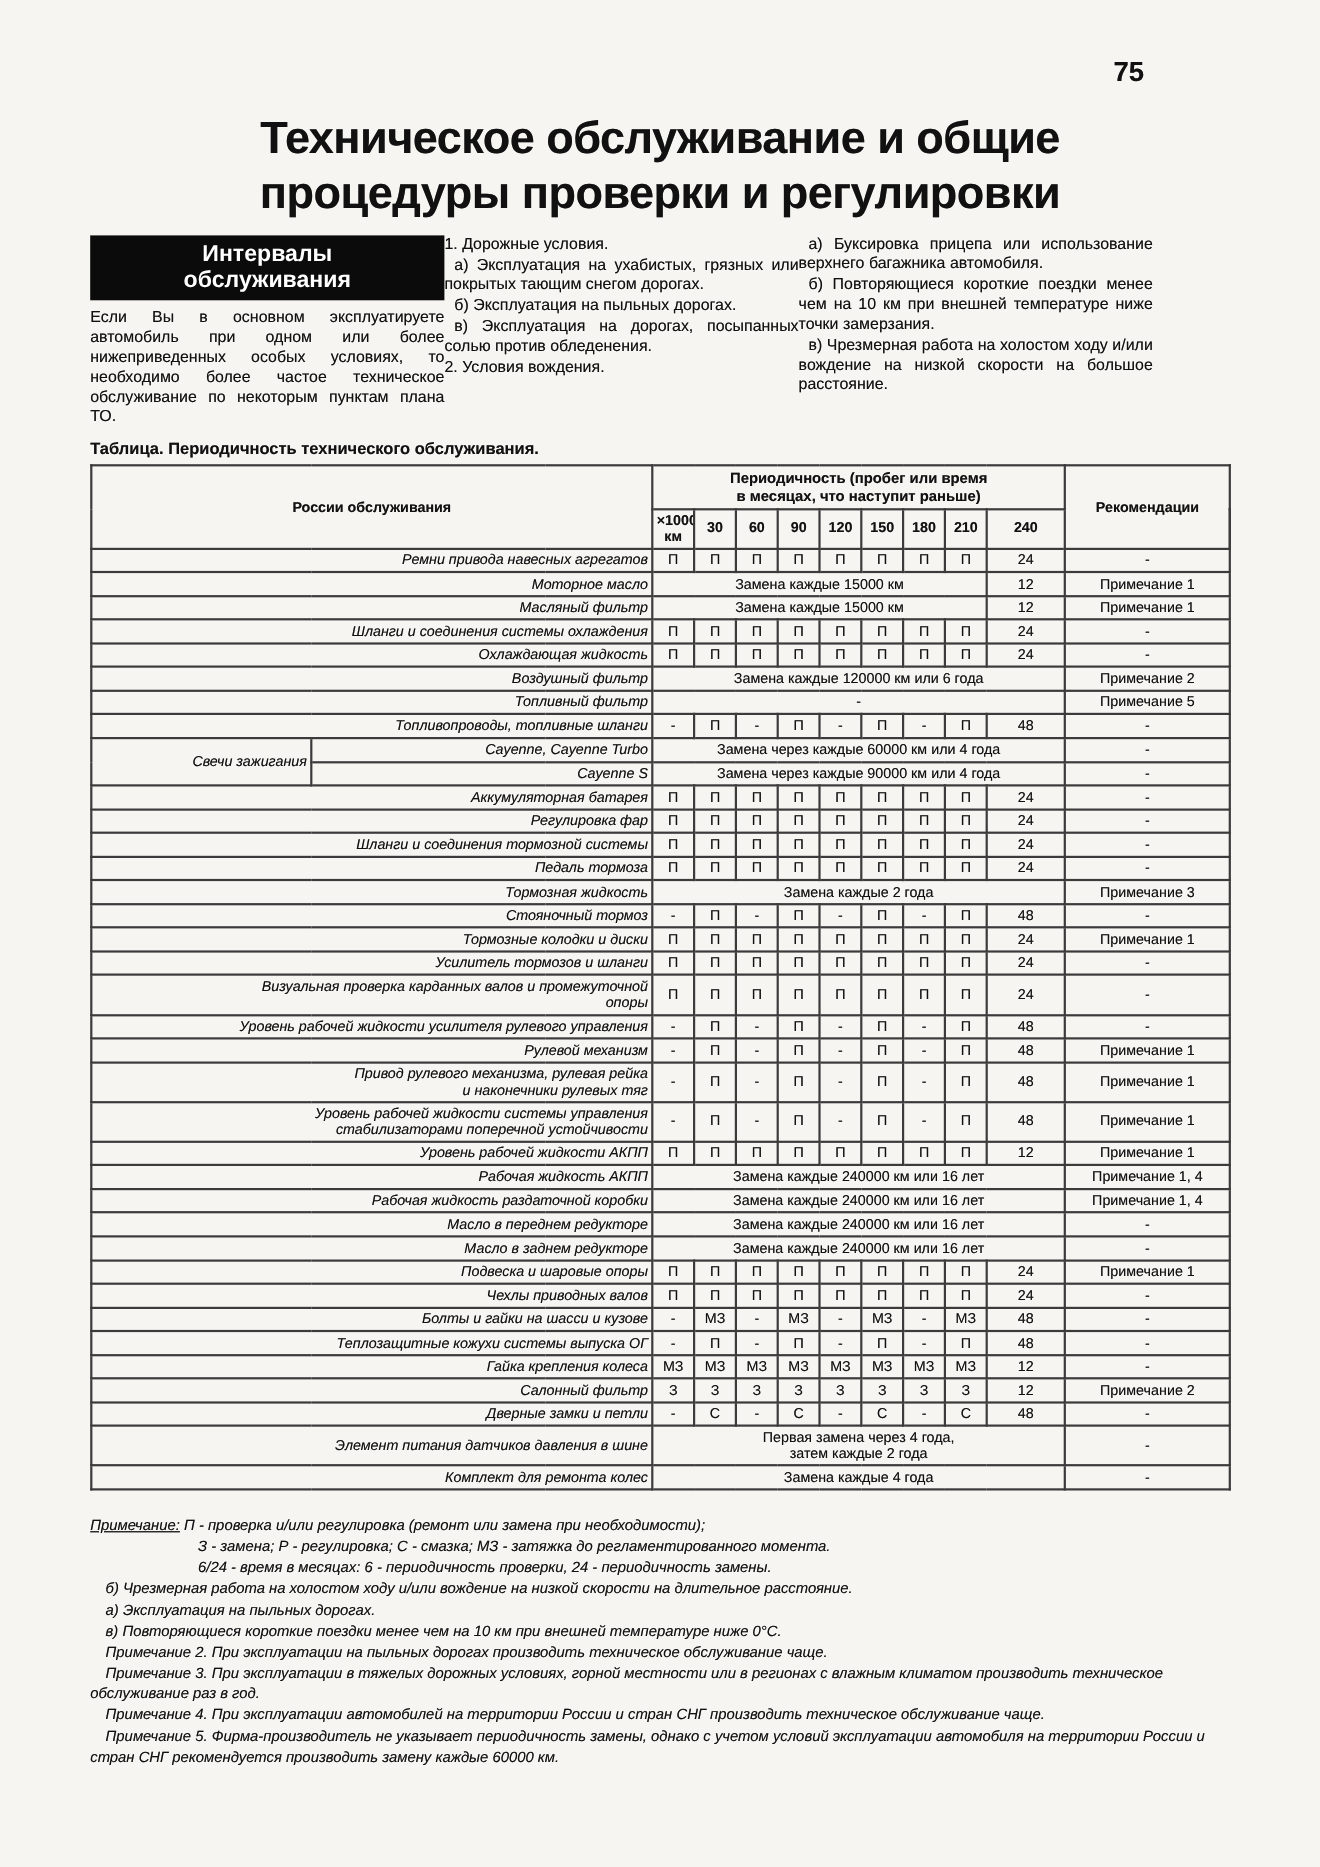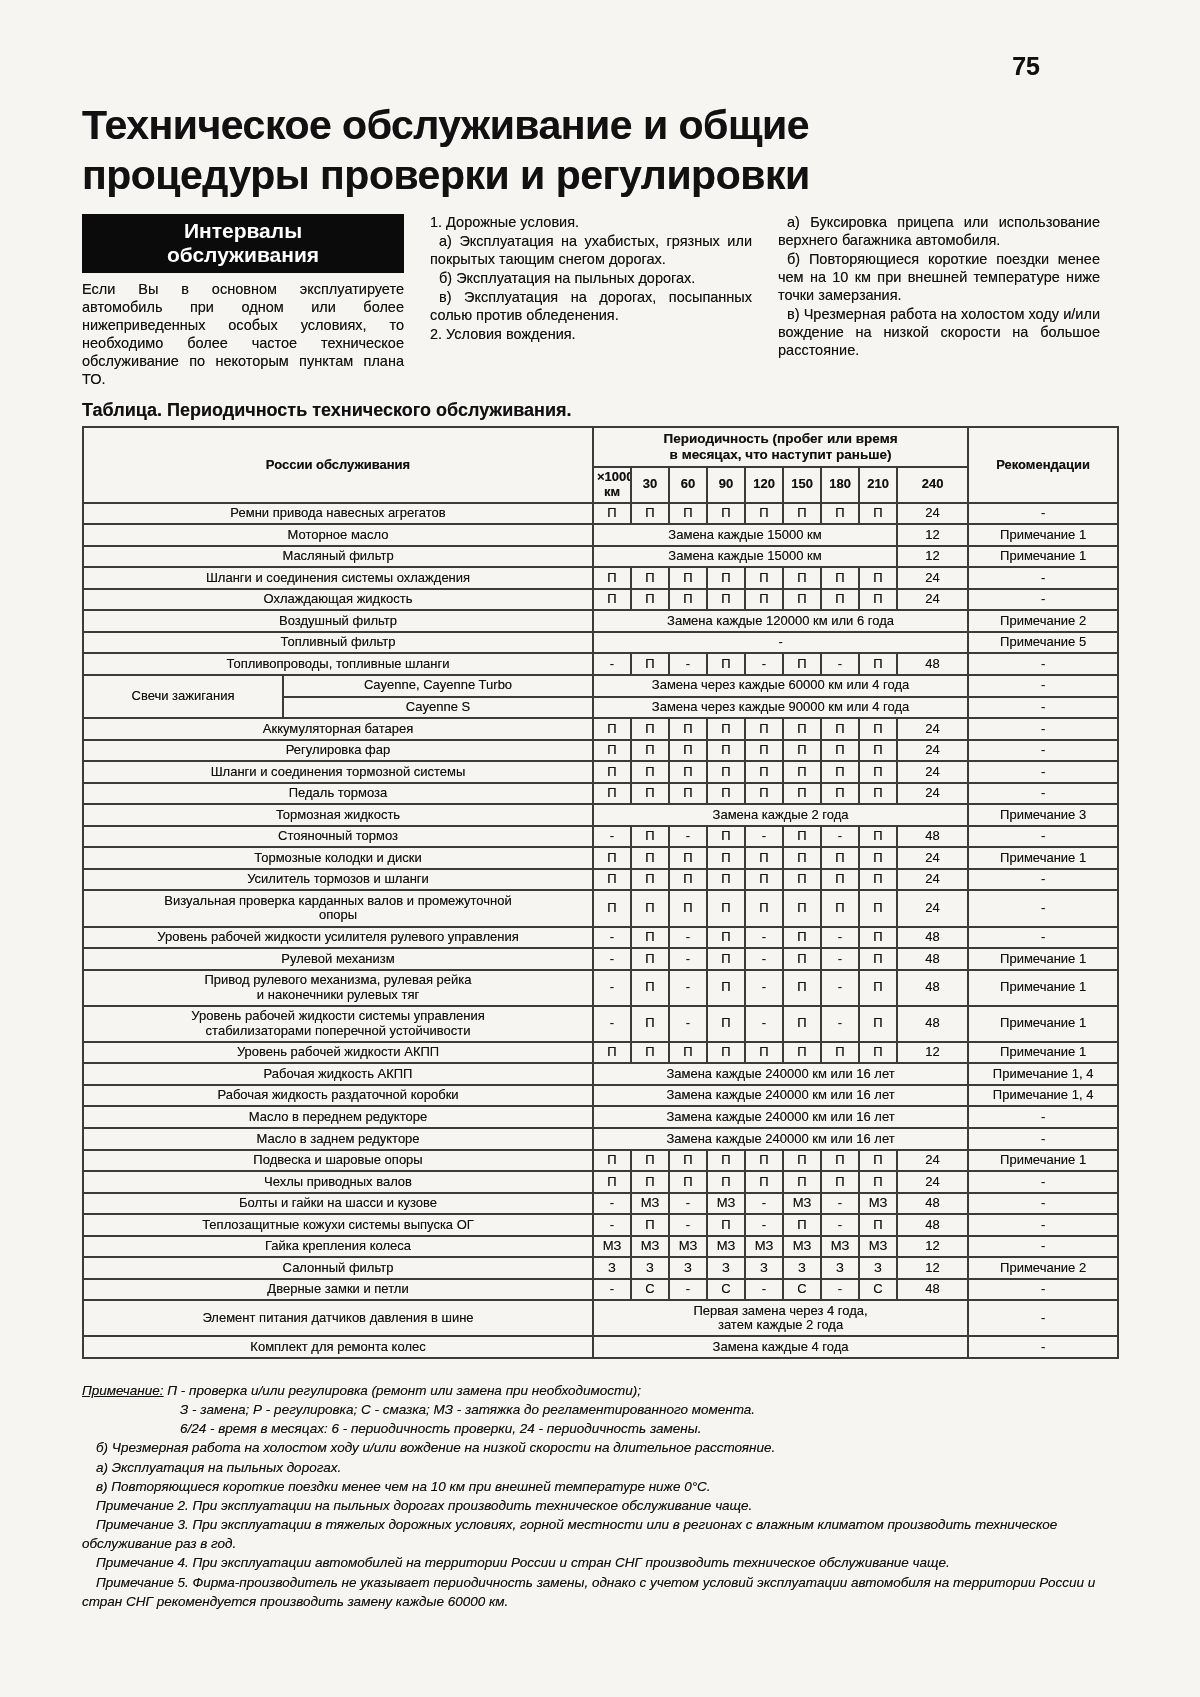--- a/index.html
+++ b/index.html
@@ -17,46 +17,47 @@
   }
   .page-number{
     position:absolute;top:52px;right:160px;
     font-size:25px;font-weight:bold;
   }
   .doc-title{
     font-size:41px;font-weight:bold;line-height:1.22;
     letter-spacing:-0.5px;
     margin:52px 0 14px 0;
     white-space:pre-line;
+    text-align:center;
   }
-  .intro{display:flex;gap:26px;margin-top:6px;}
+  .intro{display:flex;margin-top:6px;}
   .intro .col{width:322px;font-size:14.5px;line-height:1.24;text-align:justify;}
   .black-heading{
     background:#0b0b0b;color:#fff;
     text-align:center;font-weight:bold;font-size:21px;line-height:1.15;
     padding:5px 4px 6px 4px;margin-bottom:8px;
     white-space:pre-line;
     text-shadow:none;
   }
   .intro p{margin:0 0 1px 0;}
   .intro .item{text-indent:9px;}
-  .tbl-caption{font-weight:bold;font-size:18px;margin:10px 0 5px 0;}
+  .tbl-caption{font-weight:bold;font-size:15px;margin:10px 0 5px 0;}
   table.maint{
     border-collapse:collapse;table-layout:fixed;width:1036px;
     font-size:13px;line-height:1.12;
   }
   table.maint td,table.maint th{
     border:2px solid #3b3b3b;
     padding:2.5px 3px;
     vertical-align:middle;
     overflow:hidden;
   }
   table.maint th{font-weight:bold;text-align:center;}
   th.periodicity{font-size:13.5px;line-height:1.2;}
-  td.lbl{text-align:center;padding-left:5px;white-space:pre-line;}
+  td.lbl{text-align:right;padding-left:5px;white-space:pre-line;font-style:italic;}
   td.c{text-align:center;}
   td.rec{text-align:center;}
   td.spanc{text-align:center;white-space:pre-line;}
   .footnotes{margin-top:22px;font-style:italic;font-size:13.5px;line-height:1.42;}
   .footnotes p{margin:0;}
   .legend-label{text-decoration:underline;}
   .legend-cont{margin-left:98px !important;}
   .note{text-indent:14px;}
   .note-sub{text-indent:14px;}
 </style>

